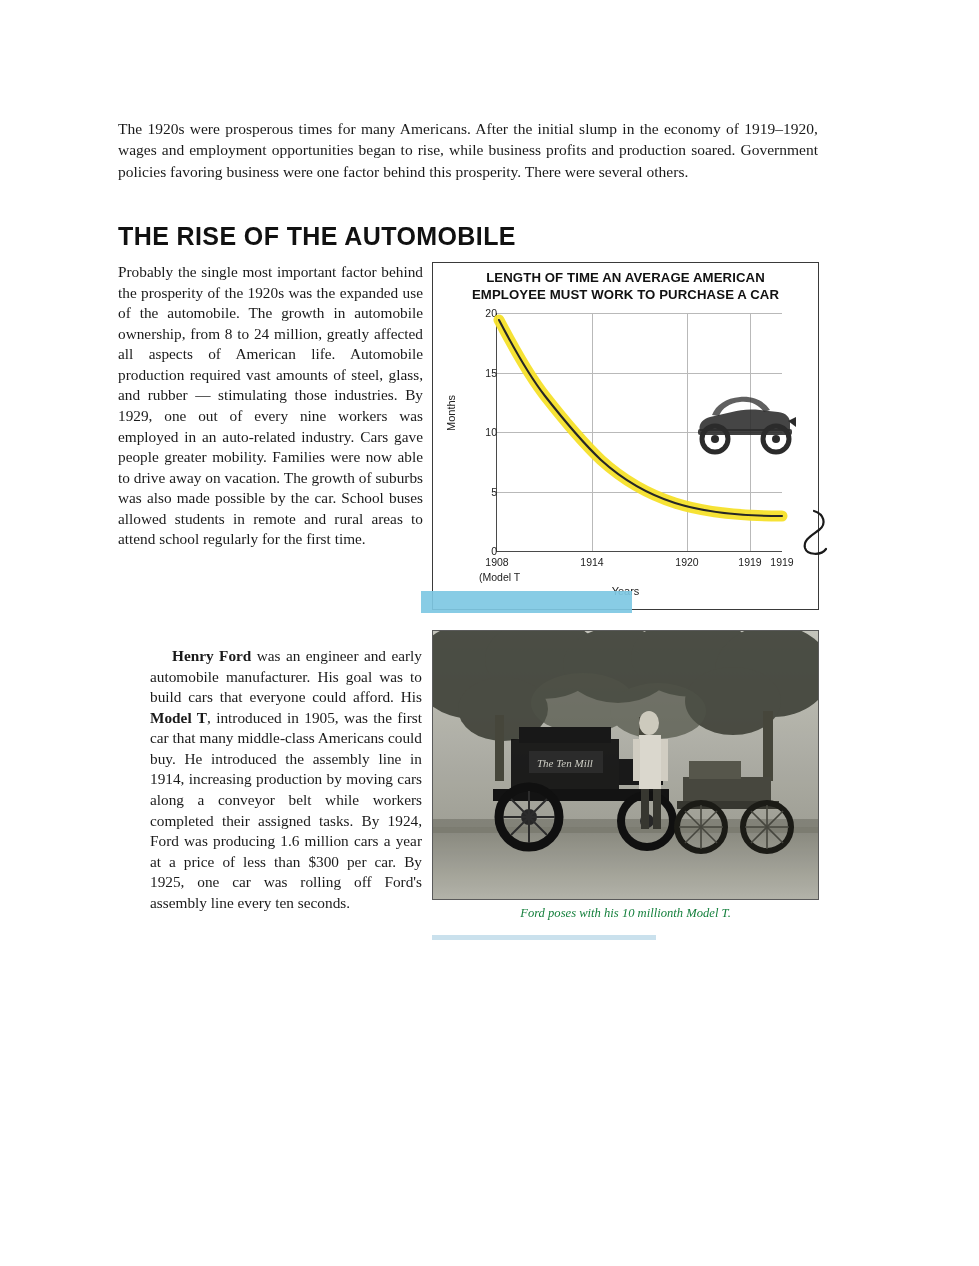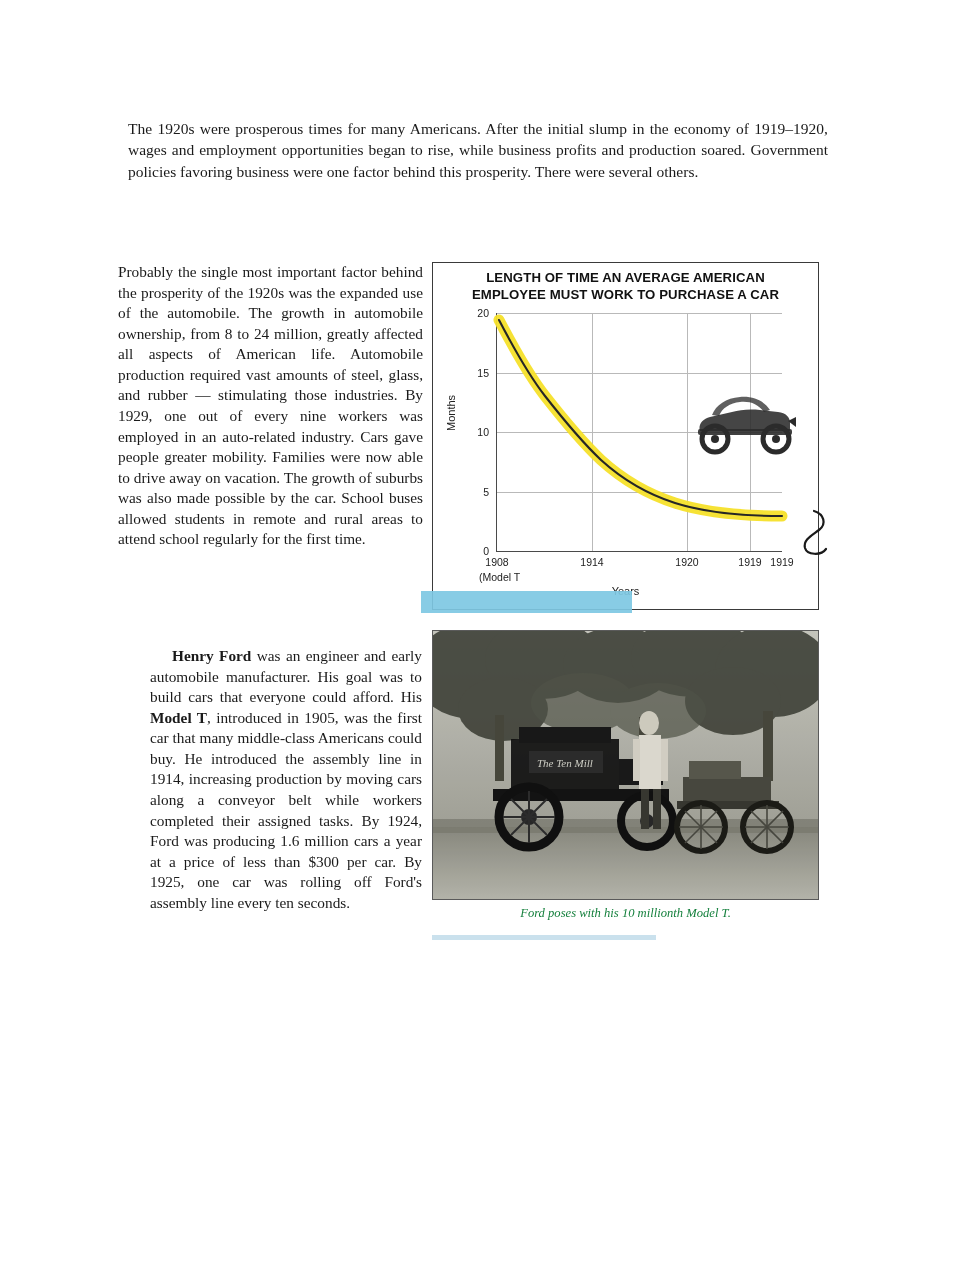--- a/index.html
+++ b/index.html
@@ -19,21 +19,21 @@
   .page {
     position: absolute;
     left: 0; top: 0;
     width: 979px;
     height: 1266px;
   }
 
   
   .intro {
     position: absolute;
-    left: 128px;
+    left: 118px;
     top: 118px;
     width: 700px;
     font-size: 15.5px;
     line-height: 1.38;
     text-align: justify;
     text-justify: inter-word;
     hyphens: manual;
   }
 
   
@@ -104,21 +104,21 @@
   .gridline-v {
     position: absolute;
     top: 0;
     height: 100%;
     width: 0;
     border-left: 1px solid #b9b9b9;
   }
   .ytick {
     position: absolute;
     right: 100%;
-    margin-right: 8px;
+    margin-right: 0;
     transform: translateY(-50%);
     font-family: "Liberation Sans", sans-serif;
     font-size: 10.5px;
     color: #222;
     white-space: nowrap;
   }
   .xtick {
     position: absolute;
     top: 100%;
     margin-top: 5px;
@@ -234,20 +234,21 @@
   .col-left-2 p { margin: 0; text-indent: 22px; }
   b { font-weight: bold; }
 </style>
 </head>
 <body>
 
 <div class="page">
 
   <div class="intro">The 1920s were prosperous times for many Americans. After the initial slump in the economy of 1919–1920, wages and employment opportunities began to rise, while business profits and production soared. Government policies favoring business were one factor behind this prosperity. There were several others.</div>
 
+  <div class="section-heading">THE RISE OF THE AUTOMOBILE</div>
 
   <div class="col-left">
     <p>Probably the single most important factor behind the prosperity of the 1920s was the expanded use of the automobile. The growth in automobile ownership, from 8 to 24 million, greatly affected all aspects of American life. Automobile production required vast amounts of steel, glass, and rubber — stimulating those industries. By 1929, one out of every nine workers was employed in an auto-related industry. Cars gave people greater mobility. Families were now able to drive away on vacation. The growth of suburbs was also made possible by the car. School buses allowed students in remote and rural areas to attend school regularly for the first time.</p>
   </div>
 
   <div class="col-left-2">
     <p><b>Henry Ford</b><span> was an engineer and early automobile manufacturer. His goal was to build cars that everyone could afford. His </span><b>Model T</b><span>, introduced in 1905, was the first car that many middle-class Americans could buy. He introduced the assembly line in 1914, increasing production by moving cars along a conveyor belt while workers completed their assigned tasks. By 1924, Ford was producing 1.6 million cars a year at a price of less than $300 per car. By 1925, one car was rolling off Ford's assembly line every ten seconds.</span></p>
   </div>
 
   <div class="chart-figure">

